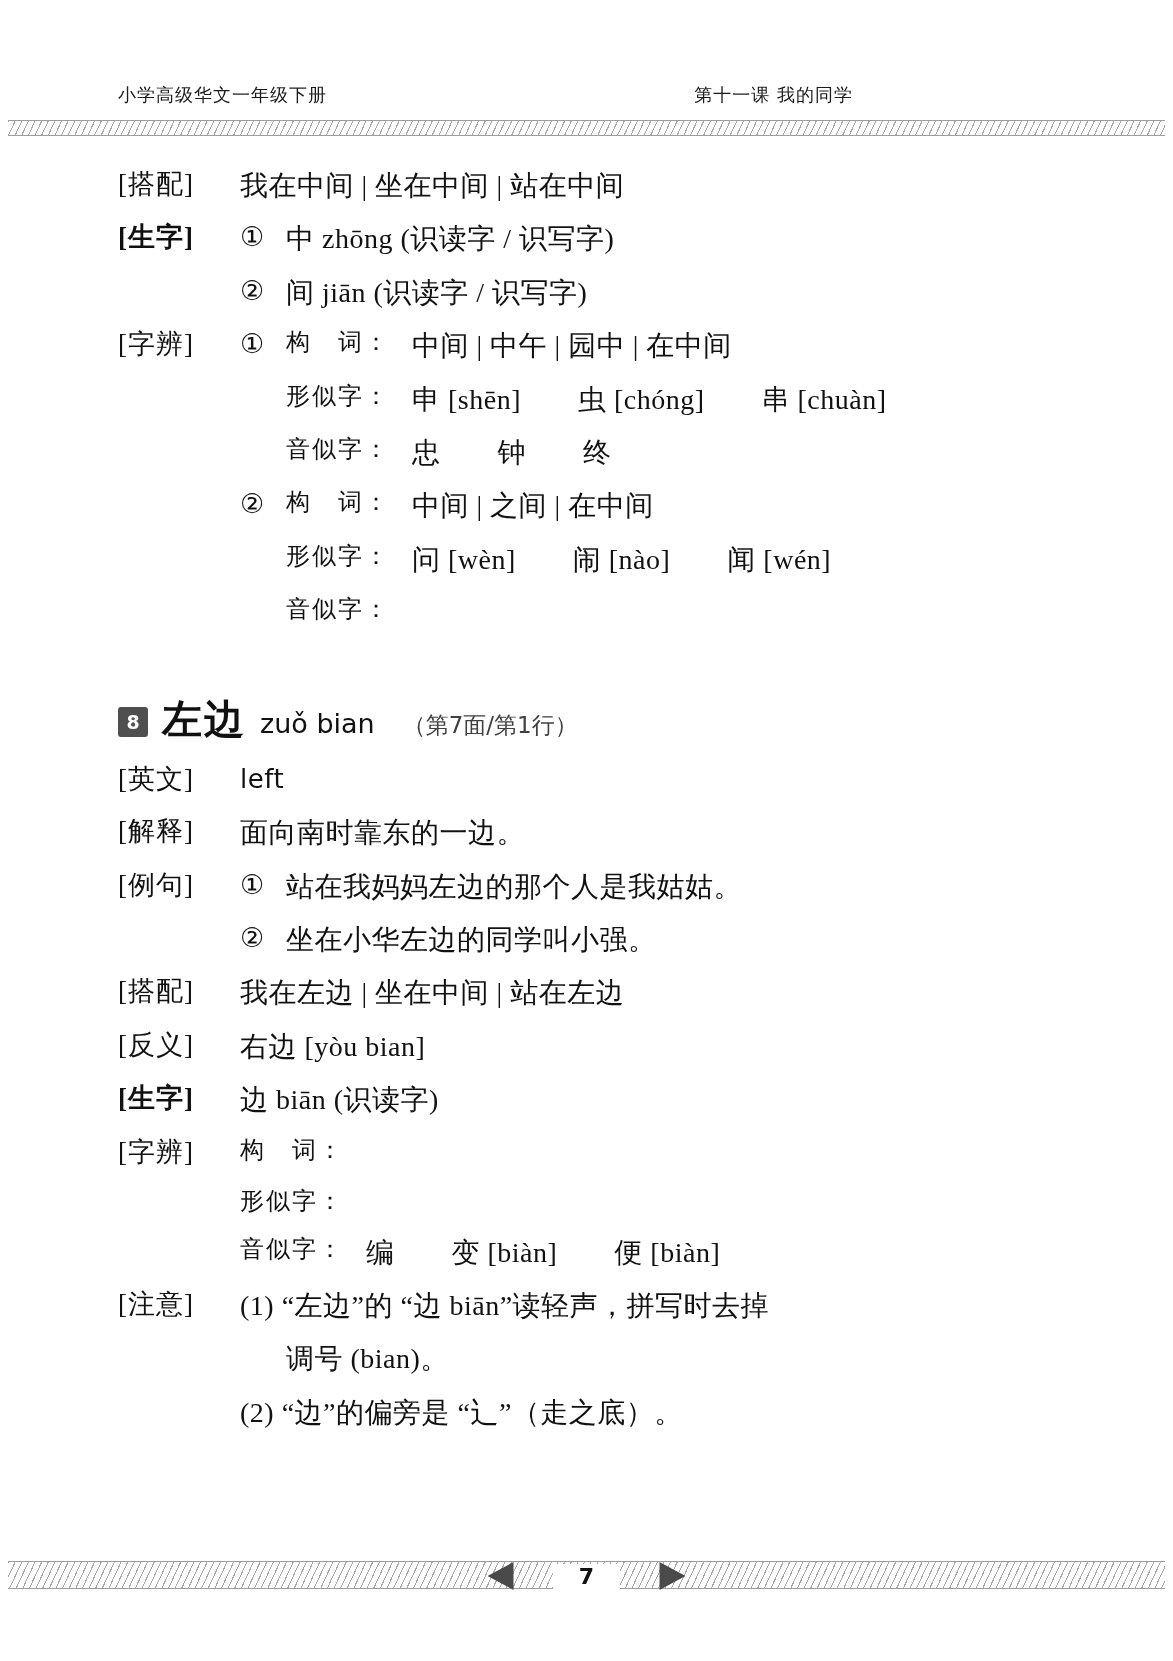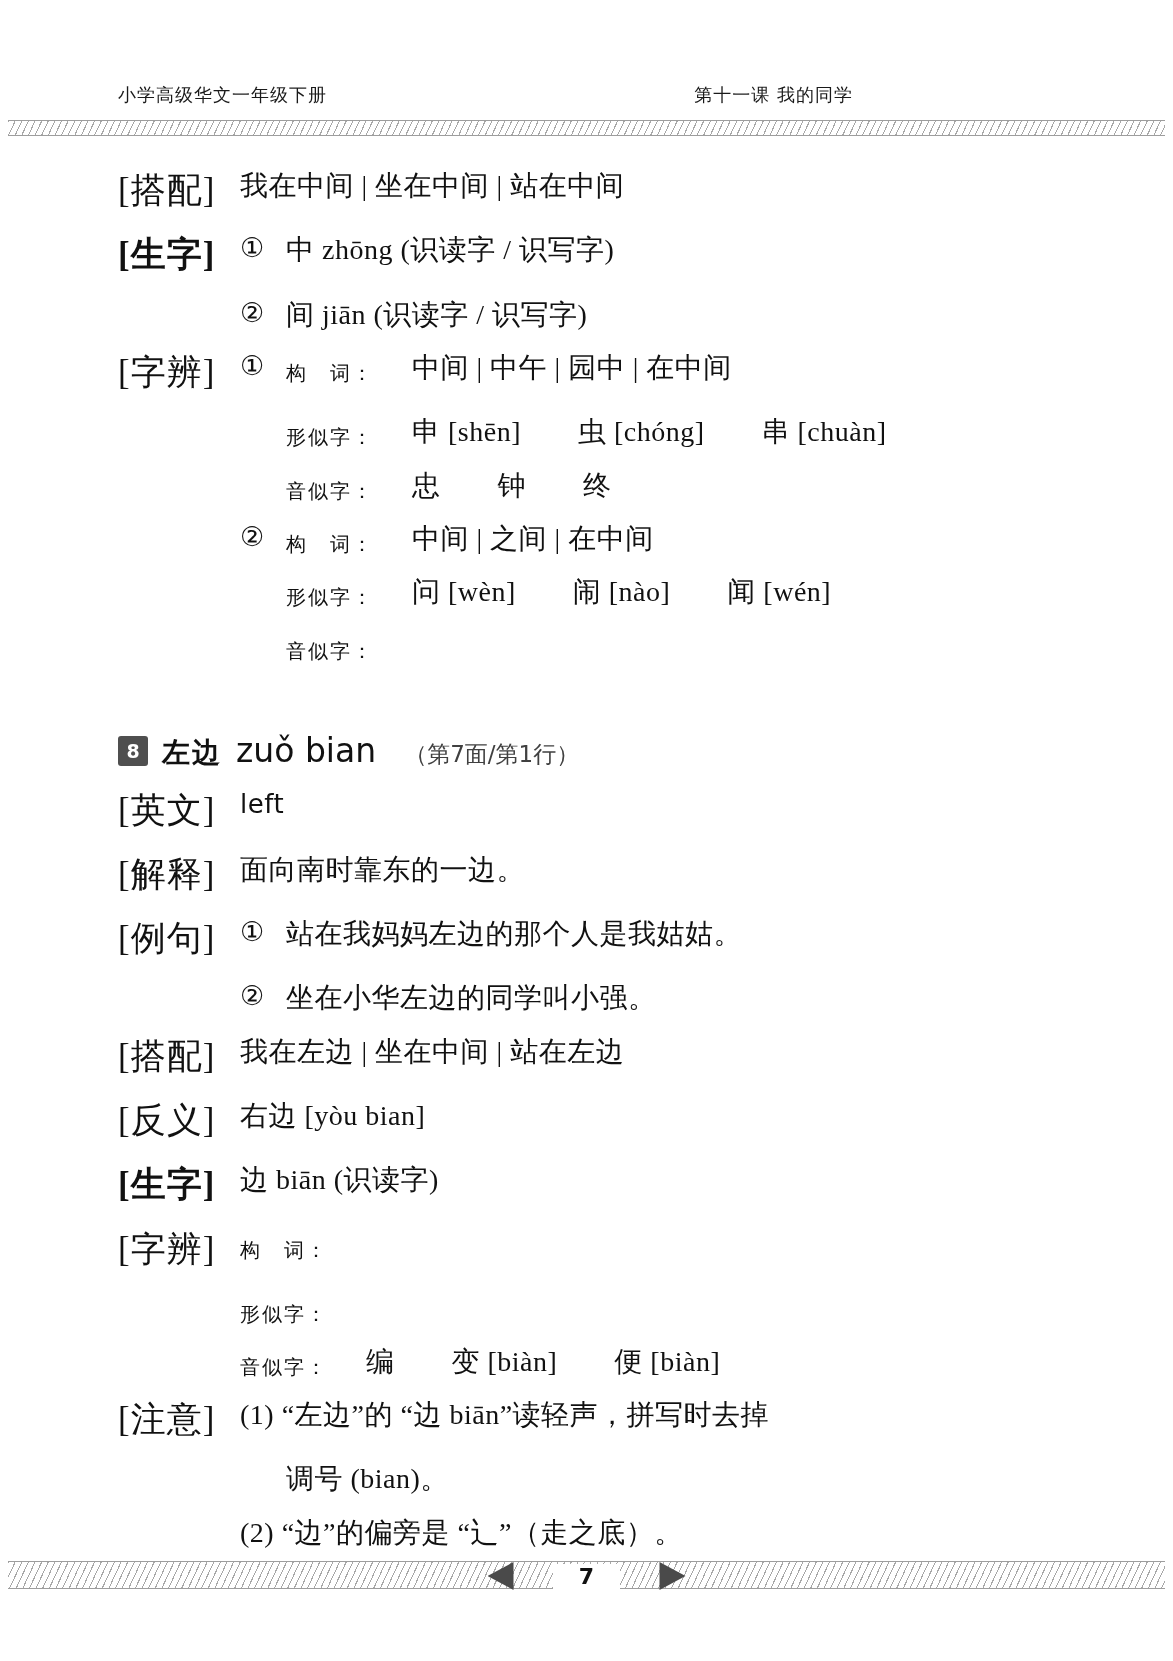--- a/index.html
+++ b/index.html
@@ -114,21 +114,21 @@
   }
 
   .row {
     display: flex;
     align-items: flex-start;
     margin-bottom: 10px;
   }
   .tag {
     flex: 0 0 auto;
     width: 122px;
-    font-size: 35px;
+    font-size: 27px;
     line-height: 1.55;
     white-space: nowrap;
     letter-spacing: 1px;
   }
   .tag.bold { font-weight: bold; }
   .body-txt {
     flex: 1 1 auto;
     font-size: 28px;
     line-height: 1.55;
     letter-spacing: .5px;
@@ -138,24 +138,23 @@
     flex: 0 0 auto;
     width: 46px;
     font-size: 27px;
     line-height: 1.55;
   }
   .indent-1 { margin-left: 122px; }
   .indent-2 { margin-left: 168px; }
   .label-in {
     flex: 0 0 auto;
     width: 126px;
-    font-size: 20px;
+    font-size: 24px;
     line-height: 1.55;
     letter-spacing: 2px;
-    margin-top: 12px;
   }
   .gap { height: 54px; }
 
   
   .entry-head {
     display: flex;
     align-items: baseline;
     margin-bottom: 12px;
   }
   .entry-badge {
@@ -169,28 +168,28 @@
     font-weight: bold;
     display: flex;
     align-items: center;
     justify-content: center;
     border-radius: 3px;
     margin-right: 14px;
     position: relative;
     top: -4px;
   }
   .entry-word {
-    font-size: 28px;
+    font-size: 40px;
     font-weight: bold;
     letter-spacing: 2px;
     margin-right: 14px;
   }
   .entry-pinyin {
     font-family: "DejaVu Sans", sans-serif;
-    font-size: 33px;
+    font-size: 27px;
     margin-right: 28px;
   }
   .entry-ref {
     font-family: "DejaVu Sans", sans-serif;
     font-size: 23px;
     color: #404040;
   }
 </style>
 </head>
 <body>

